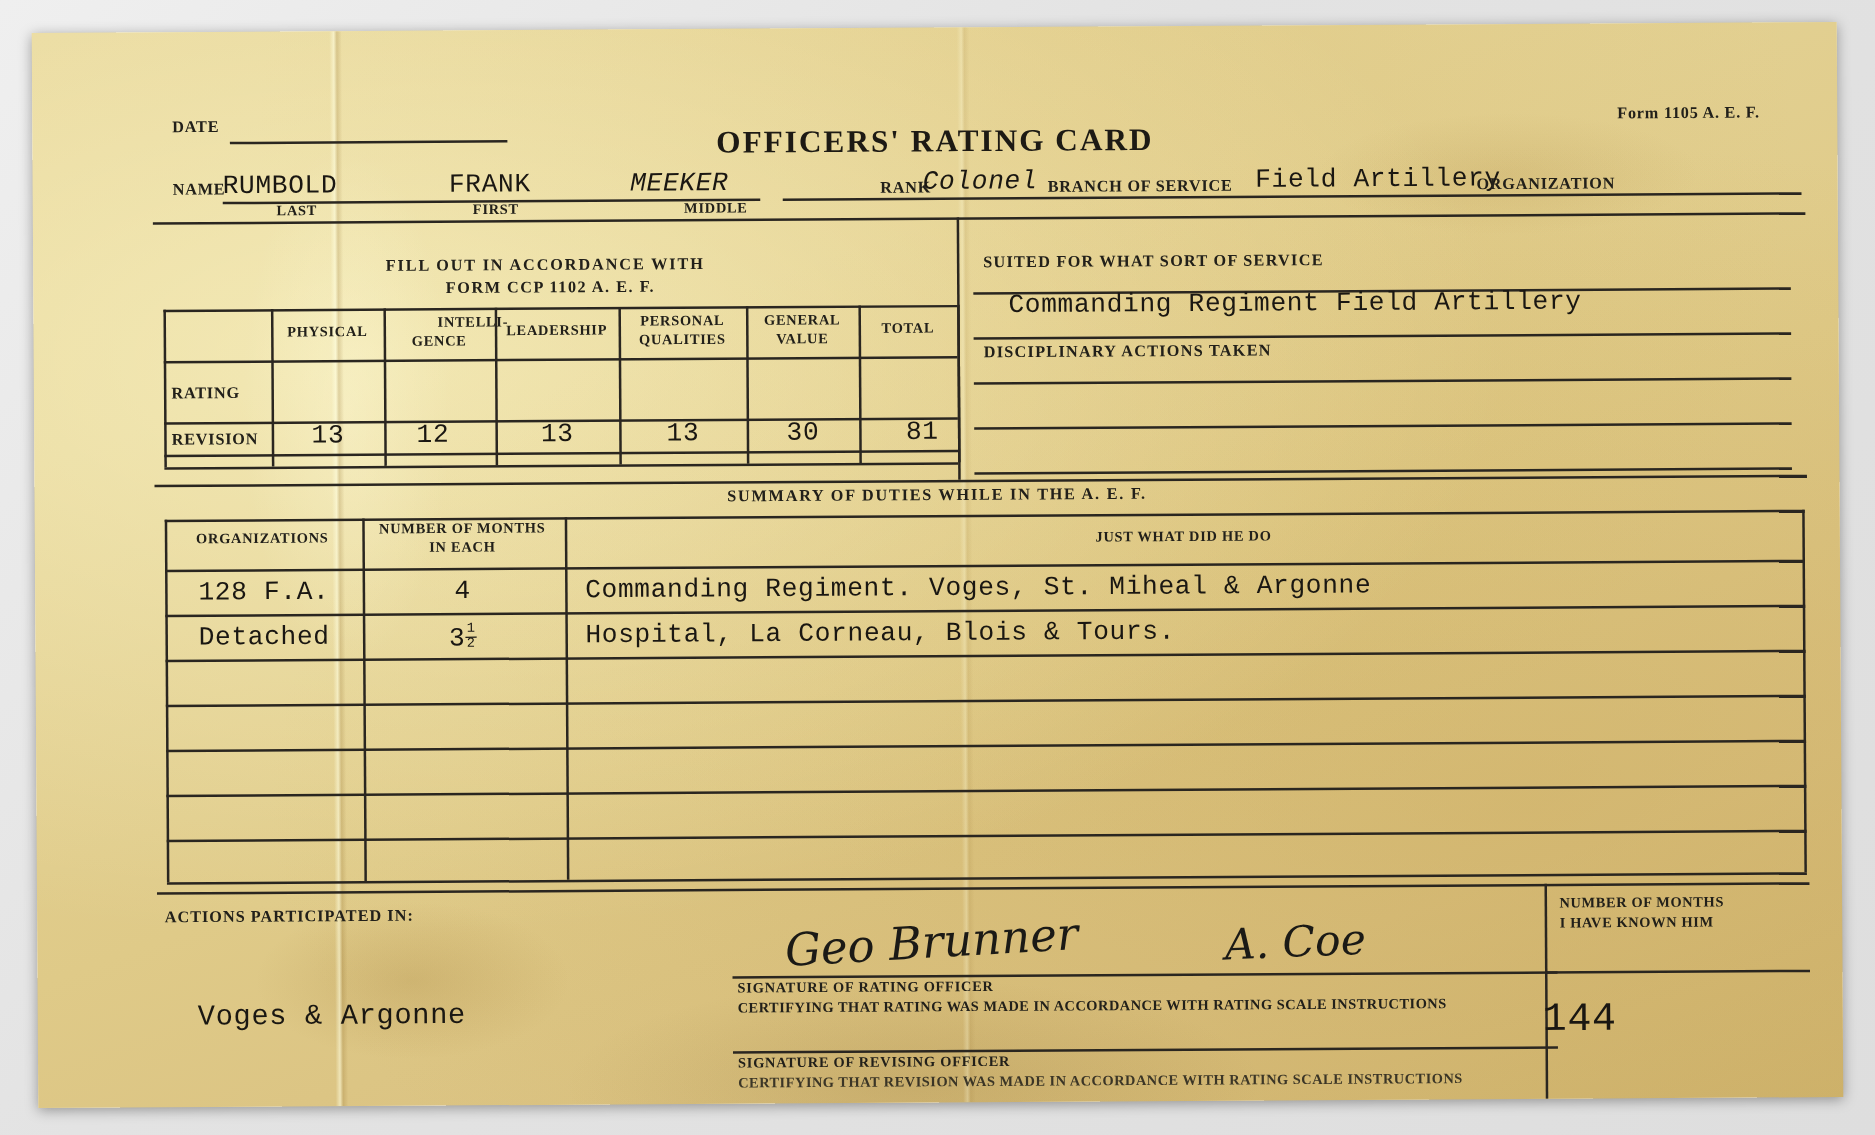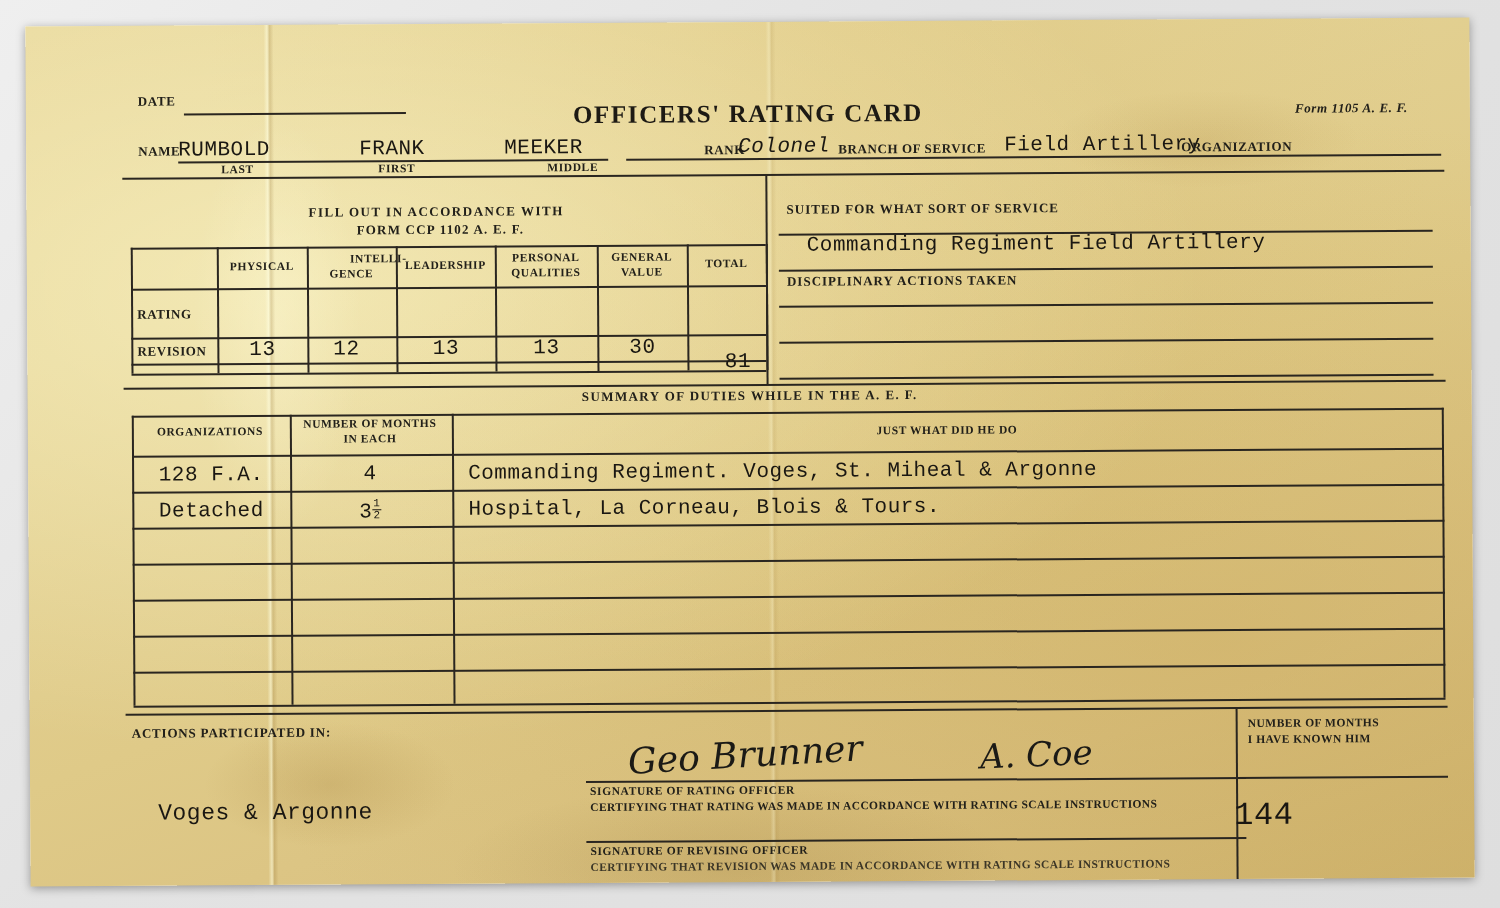--- a/index.html
+++ b/index.html
@@ -124,26 +124,26 @@
   <div class="crease" id="crease2"></div>
 
   <div id="form">
 
     <div class="lbl sm" style="left:112px; top:68px;">DATE</div>
     <div class="ln" style="left:158px; top:88px; width:222px;"></div>
     <div class="type t19" style="left:170px; top:62px;"></div>
 
     <div id="title">OFFICERS' RATING CARD</div>
 
-    <div class="lbl sm" style="right:62px; top:82px;font-style:italic;">Form 1105 A. E. F.</div>
+    <div class="lbl sm" style="right:62px; top:64px;">Form 1105 A. E. F.</div>
 
     <div class="lbl sm" style="left:112px; top:118px;">NAME</div>
     <div class="type t21" style="left:152px; top:113px;">RUMBOLD</div>
     <div class="type t21" style="left:333px; top:113px;">FRANK</div>
-    <div class="type t21" style="left:478px; top:113px;">MEEKER</div>
+    <div class="type t21" style="left:478px; top:113px;font-style:italic;">MEEKER</div>
 
     <div class="ln" style="left:152px; top:136px; width:430px;"></div>
 
     <div class="lbl tiny" style="left:195px; top:138px;">LAST</div>
     <div class="lbl tiny" style="left:352px; top:138px;">FIRST</div>
     <div class="lbl tiny" style="left:521px; top:138px;">MIDDLE</div>
 
     <div class="lbl sm" style="left:678px; top:120px;">RANK</div>
     <div class="type t21" style="left:712px; top:113px;font-style:italic;">Colonel</div>
 
@@ -198,21 +198,21 @@
     <div class="type t21 ctr" style="left:369px; top:276px; width:99px;"></div>
     <div class="type t21 ctr" style="left:468px; top:276px; width:102px;"></div>
     <div class="type t21 ctr" style="left:570px; top:276px; width:90px;"></div>
     <div class="type t21 ctr" style="left:660px; top:276px; width:79px;"></div>
 
     <div class="type t21 ctr" style="left:190px; top:313px; width:90px;">13</div>
     <div class="type t21 ctr" style="left:280px; top:313px; width:78px;">12</div>
     <div class="type t21 ctr" style="left:369px; top:313px; width:99px;">13</div>
     <div class="type t21 ctr" style="left:468px; top:313px; width:102px;">13</div>
     <div class="type t21 ctr" style="left:570px; top:313px; width:90px;">30</div>
-    <div class="type t21 ctr" style="left:660px; top:328px; width:101px;text-align:center;">81</div>
+    <div class="type t21 ctr" style="left:660px; top:313px; width:101px;text-align:center;">81</div>
 
     <div class="vl" style="left:739px; top:152px; height:210px; width:2.2px;"></div>
 
     <div class="lbl sm" style="left:760px; top:180px; letter-spacing:1px;">SUITED FOR WHAT SORT OF SERVICE</div>
     <div class="ln" style="left:752px; top:212px; width:654px;"></div>
     <div class="type t21" style="left:780px; top:212px;">Commanding Regiment Field Artillery</div>
     <div class="ln" style="left:752px; top:248px; width:654px;"></div>
 
     <div class="lbl sm" style="left:760px; top:252px; letter-spacing:1px;">DISCIPLINARY ACTIONS TAKEN</div>
     <div class="ln" style="left:752px; top:284px; width:654px;"></div>

